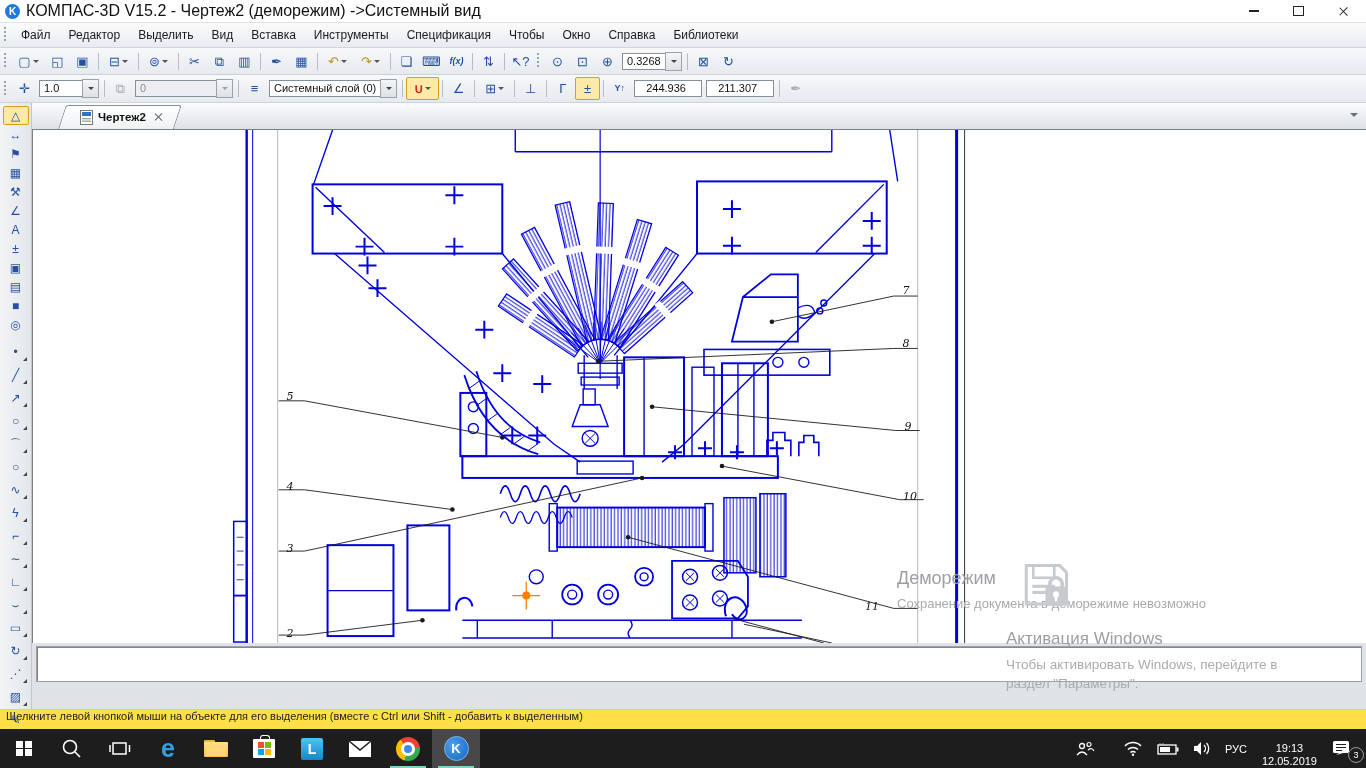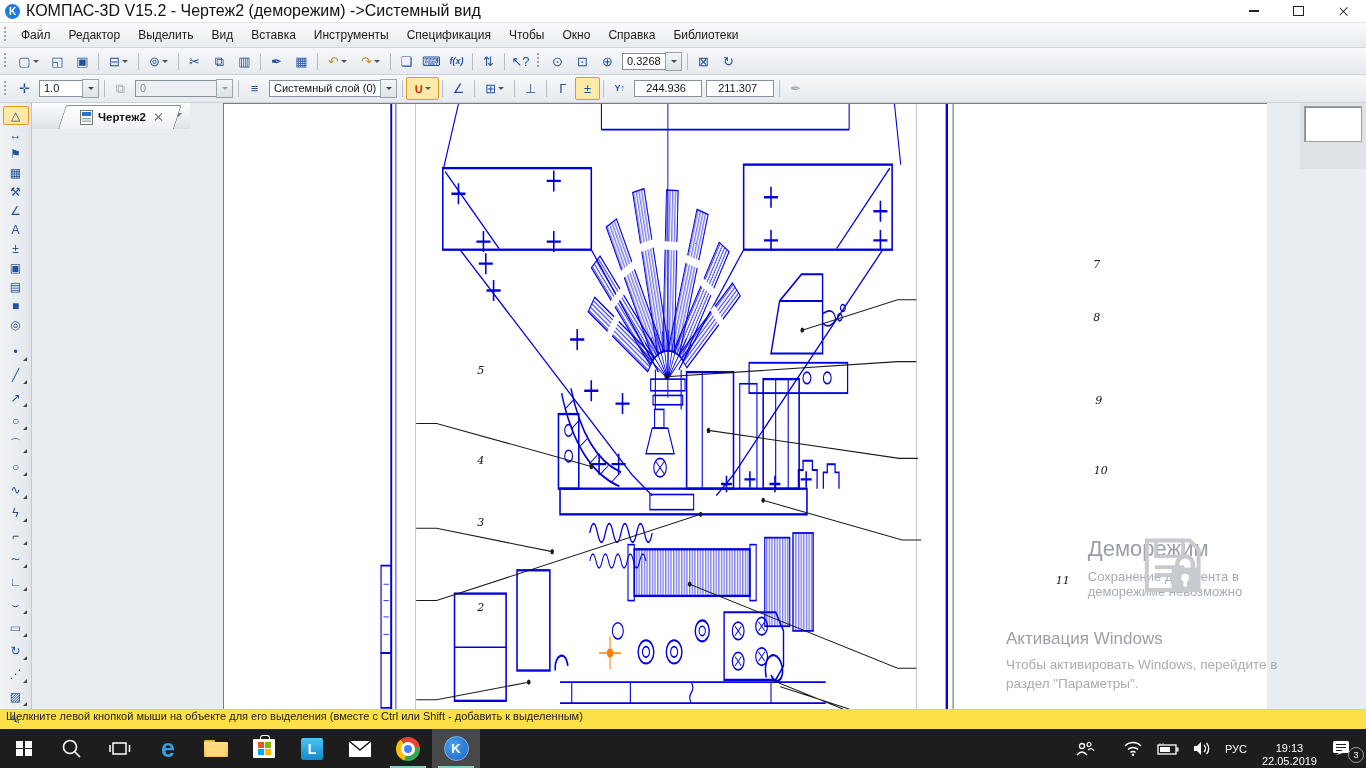--- a/index.html
+++ b/index.html
@@ -64,21 +64,21 @@
     background:repeating-linear-gradient(90deg,#9aa2aa 0 2px,transparent 2px 4px);}
   .lhost{display:flex;flex-direction:column;align-items:center;}
   .lb{position:relative;width:24px;height:17px;display:flex;align-items:center;
     justify-content:center;border:1px solid transparent;border-radius:2px;}
   .lb .g{font-size:12px;line-height:1;color:#24509e;}
   .tools .lb{height:21px;}
   .lb.active{background:#ffe9a8;border-color:#d99f1b;}
   .lb.fly::after{content:'';position:absolute;right:1px;bottom:1px;
     border-left:4px solid transparent;border-bottom:4px solid #444;}
   .lsep{width:20px;height:1px;background:#aab0b6;margin:3px 0;}
-  .rightcol{flex:1;display:flex;min-width:0;gap:33px;}
+  .rightcol{flex:1;display:flex;flex-direction:column;min-width:0;}
   
   .tabbar{height:26px;flex:0 0 26px;background:linear-gradient(#fbfcfd,#dde2e7);
     display:flex;align-items:flex-end;position:relative;}
   .tab{position:relative;height:24px;margin-left:26px;padding:0 10px 0 22px;
     display:flex;align-items:center;}
   .tab::before{content:'';position:absolute;inset:0;background:linear-gradient(#ffffff,#eef1f4);
     border:1px solid #8a8f94;border-bottom:none;transform:skewX(-18deg);
     transform-origin:bottom left;border-top-left-radius:3px;border-top-right-radius:3px;}
   .tab>*{position:relative;}
   .tablbl{font-size:11.5px;font-weight:bold;color:#111;margin:0 8px 0 5px;}
@@ -94,21 +94,21 @@
   .canvas svg{position:absolute;inset:0;width:100%;height:100%;}
   .co{position:absolute;width:22px;text-align:center;
     font:italic 11px "DejaVu Serif",serif;color:#111;}
   .co-5{left:246px;top:260px;} .co-4{left:246px;top:350px;}
   .co-3{left:246px;top:412px;} .co-2{left:246px;top:497px;}
   .co-7{left:862px;top:154px;} .co-8{left:862px;top:207px;}
   .co-9{left:864px;top:290px;} .co-10{left:866px;top:360px;}
   .co-11{left:828px;top:470px;}
   .wm-demo{position:absolute;left:852px;top:432px;display:flex;align-items:flex-start;z-index:40;}
   .wm-demo .txt{margin-left:12px;}
-  .wm-demo .t1{font-size:22px;color:#9ba0a7;margin-top:0;}
+  .wm-demo .t1{font-size:18px;color:#9ba0a7;margin-top:6px;}
   .wm-demo .t2{font-size:13px;color:#a6abb1;margin-top:7px;}
   .wm-win{position:absolute;left:1006px;top:629px;width:340px;z-index:60;}
   .wm-win .t1{font-size:17px;color:#9d9fa4;}
   .wm-win .t2{font-size:13.5px;color:#a8acb1;margin-top:6px;line-height:19px;}
   
   .propbar{height:66px;flex:0 0 66px;background:#dfe3e7;padding:3px 4px 0 4px;box-sizing:border-box;}
   .msgbox{height:34px;background:#fff;border:1px solid #9aa0a5;
     box-shadow:inset 1px 1px 0 #84898e;}
   .statusbar{height:19px;flex:0 0 19px;background:#fde047;border-top:1px solid #c8ccd0;
     display:flex;align-items:flex-start;}
@@ -764,21 +764,21 @@
       </span>
       <span class="tki">
         <svg width="18" height="15" viewBox="0 0 18 15">
             <path d="M1,5h3l4,-4v13l-4,-4h-3z" fill="#fff"></path>
             <path d="M11,4a5,5 0 0 1 0,7 M13.5,2a8,8 0 0 1 0,11" fill="none" stroke="#fff" stroke-width="1.3"></path>
           </svg>
       </span>
       <span class="tki lang">РУС</span>
       <span class="clock">
         <div>19:13</div>
-        <div>22.05.2019</div>
+        <div>12.05.2019</div>
       </span>
       <span class="tki" style="padding-right:14px">
         <svg width="20" height="18" viewBox="0 0 20 18">
             <rect x="1" y="1" width="16" height="12" rx="1.5" fill="#fff"></rect>
             <path d="M4,15l3,-2h4z" fill="#fff"></path>
             <path d="M4,4.5h10 M4,7.5h10 M4,10.5h6" stroke="#1d1d1d" stroke-width="1.2"></path>
           </svg>
         <span class="badge">3</span>
       </span>
     </span>

